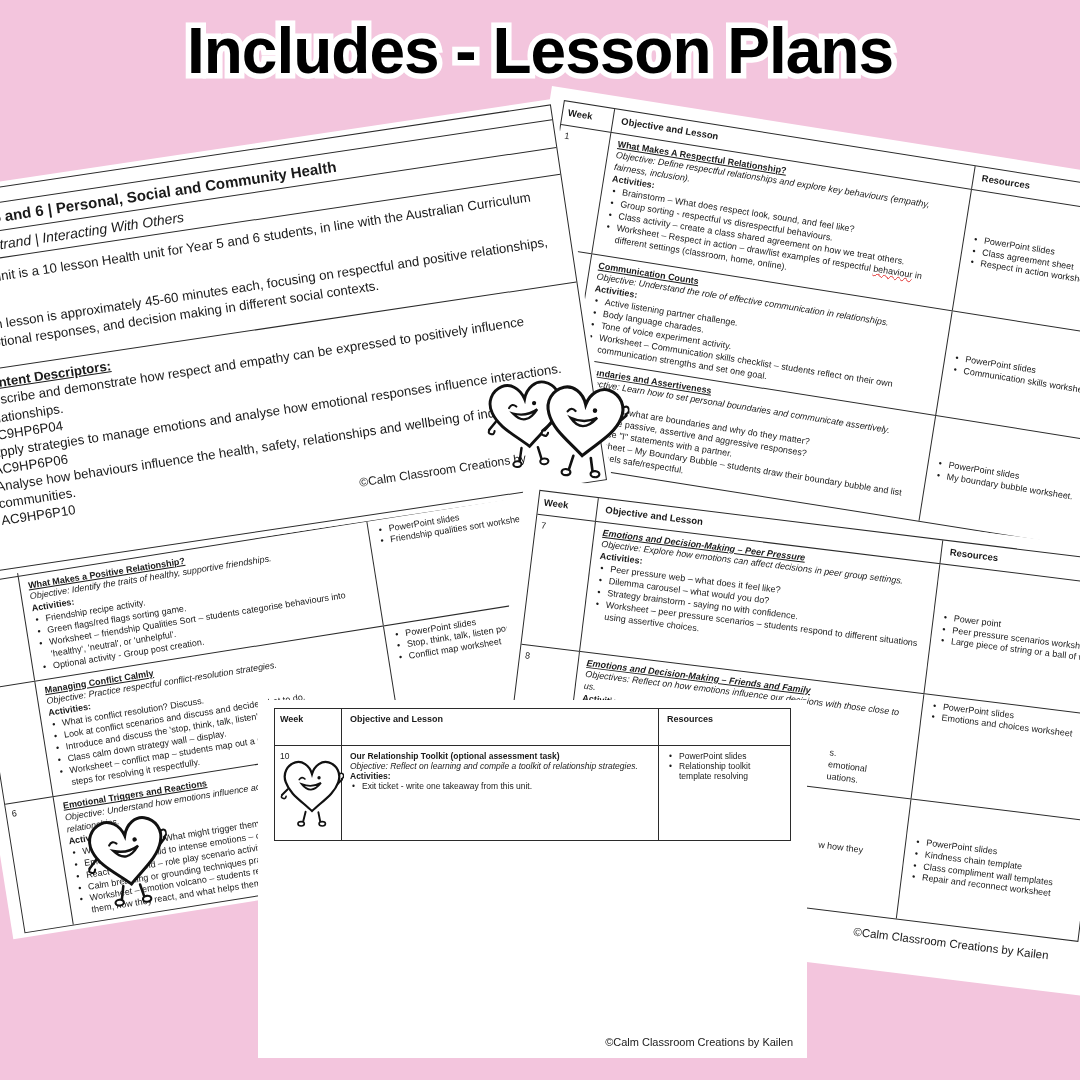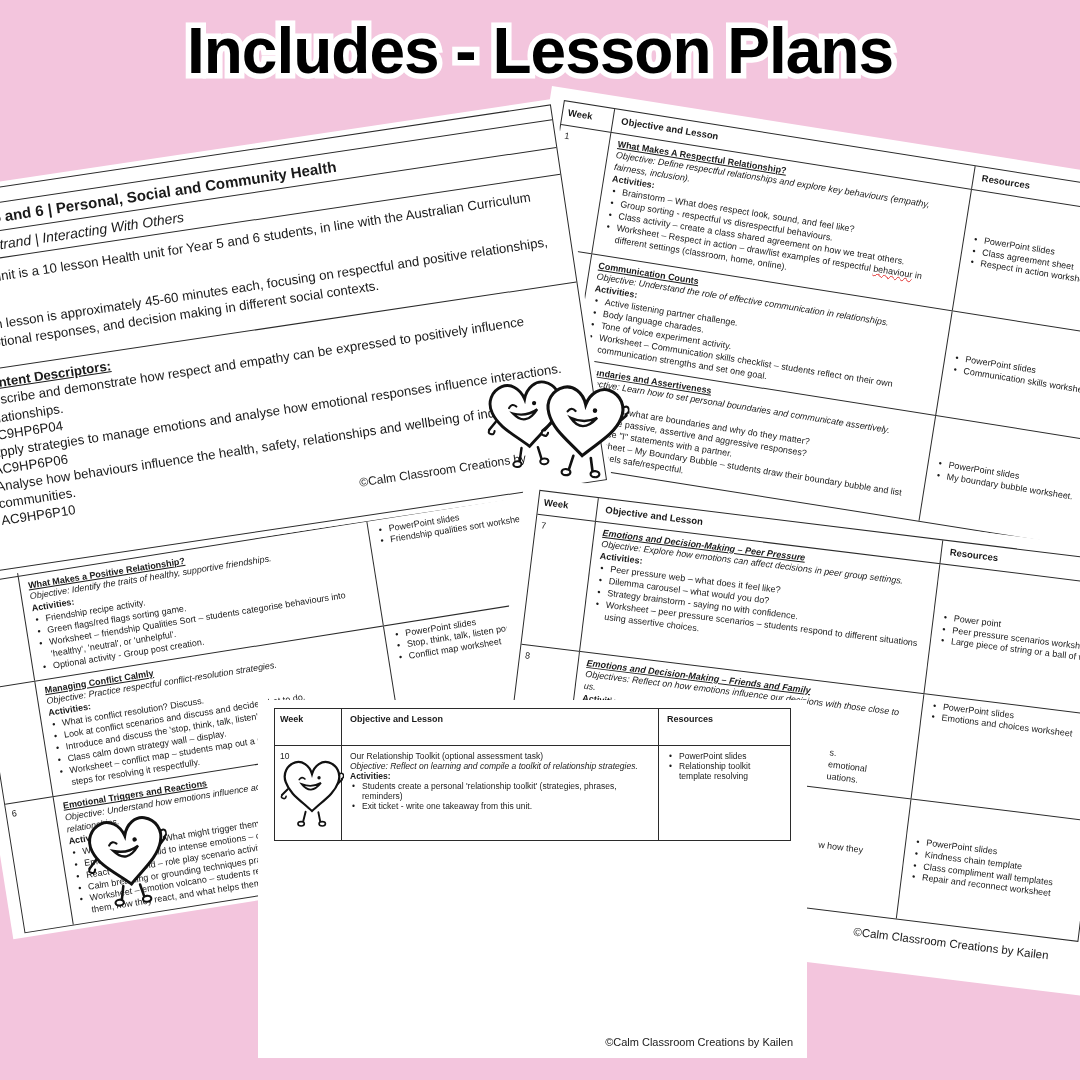--- a/index.html
+++ b/index.html
@@ -25,21 +25,21 @@
   .tbl{border:1.4px solid #2b2b2b;background:#fff}
   .trow{display:flex;border-bottom:1.4px solid #2b2b2b;align-items:stretch}
   .trow:last-child{border-bottom:none}
   .cw{flex:0 0 40px;border-right:1.4px solid #2b2b2b;padding:5px 5px}
   .co{flex:1;border-right:1.4px solid #2b2b2b;padding:5px 8px;min-width:0}
   .cr{flex:0 0 185px;padding:5px 8px;min-width:0}
   .thead .cw,.thead .co,.thead .cr{font-weight:bold;font-size:9.5px}
   .vmid{display:flex;flex-direction:column;justify-content:center}
   .ltitle{font-weight:bold;text-decoration:underline}
   .ltitle-i{font-weight:bold;font-style:italic;text-decoration:underline}
-  .ltitle-plain{font-weight:normal}
+  .ltitle-plain{font-weight:bold}
   .lobj{font-style:italic}
   .lact{font-weight:bold}
   .blt{position:relative;padding-left:12px}
   .blt::before{content:"•";position:absolute;left:2px;top:0}
   .blt.cont::before{content:""}
   .sp-err{text-decoration:underline wavy #E03131;text-decoration-thickness:1px}
   .wm{font-size:11px;color:#1a1a1a}
   
   #pageA{left:-70px;top:192px;width:622px;height:380px;transform:rotate(-8.5deg);
          transform-origin:top left;z-index:2;padding:5px}
@@ -370,21 +370,20 @@
       <div class="co">Objective and Lesson</div>
       <div class="cr">Resources</div>
     </div>
     <div class="trow r10">
       <div class="cw">10</div>
       <div class="co">
         <div class="ltitle-plain">Our Relationship Toolkit  (optional assessment task)</div>
         <div class="lobj">Objective: Reflect on learning and compile a toolkit of relationship strategies.</div>
         <div class="lact">Activities:</div>
         <div>
-            <div class="blt">Students create a personal 'relationship toolkit' (strategies, phrases, reminders)</div>
             <div class="blt">Exit ticket - write one takeaway from this unit.</div>
           </div>
       </div>
       <div class="cr">
         <div>
             <div class="blt">PowerPoint slides</div>
             <div class="blt">Relationship toolkit template resolving</div>
           </div>
       </div>
     </div>

